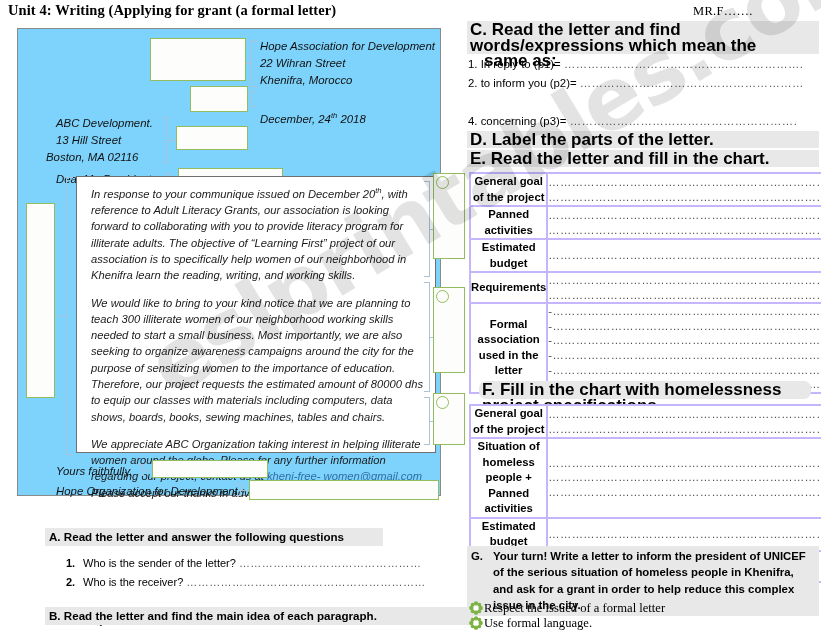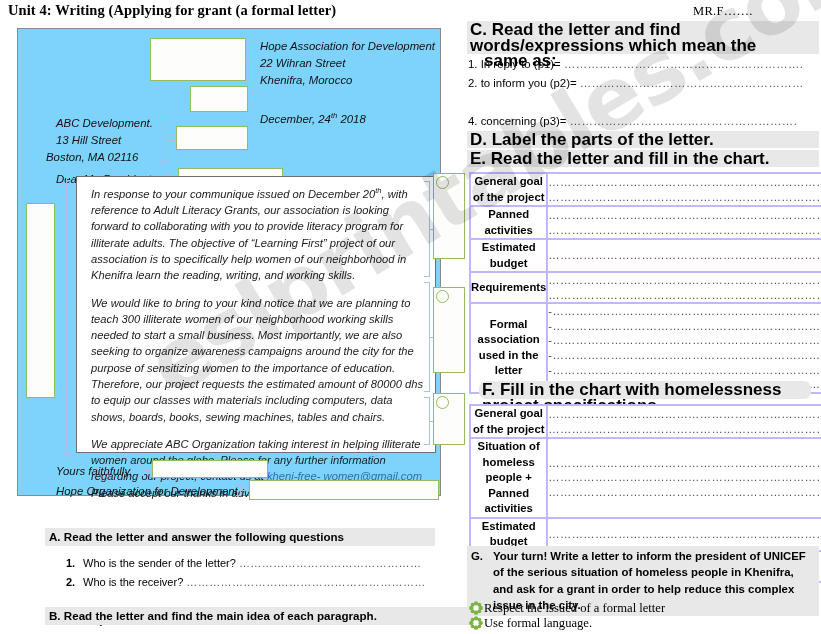--- a/index.html
+++ b/index.html
@@ -149,21 +149,21 @@
   #secA-head, #secB-head {
     position: absolute;
     background: #e8e8e8;
     font-weight: bold;
     font-size: 11.6px;
     line-height: 16px;
     padding: 1px 4px 1px 4px;
     box-sizing: border-box;
     white-space: nowrap;
   }
-  #secA-head { left: 45px; top: 510px; width: 390px; }
+  #secA-head { left: 45px; top: 510px; width: 338px; }
   #secB-head { left: 45px; top: 589px; width: 428px; }
   .q-row {
     position: absolute;
     left: 66px;
     width: 370px;
     font-size: 11px;
     line-height: 16px;
     white-space: nowrap;
     margin-top: 8px;
   }

